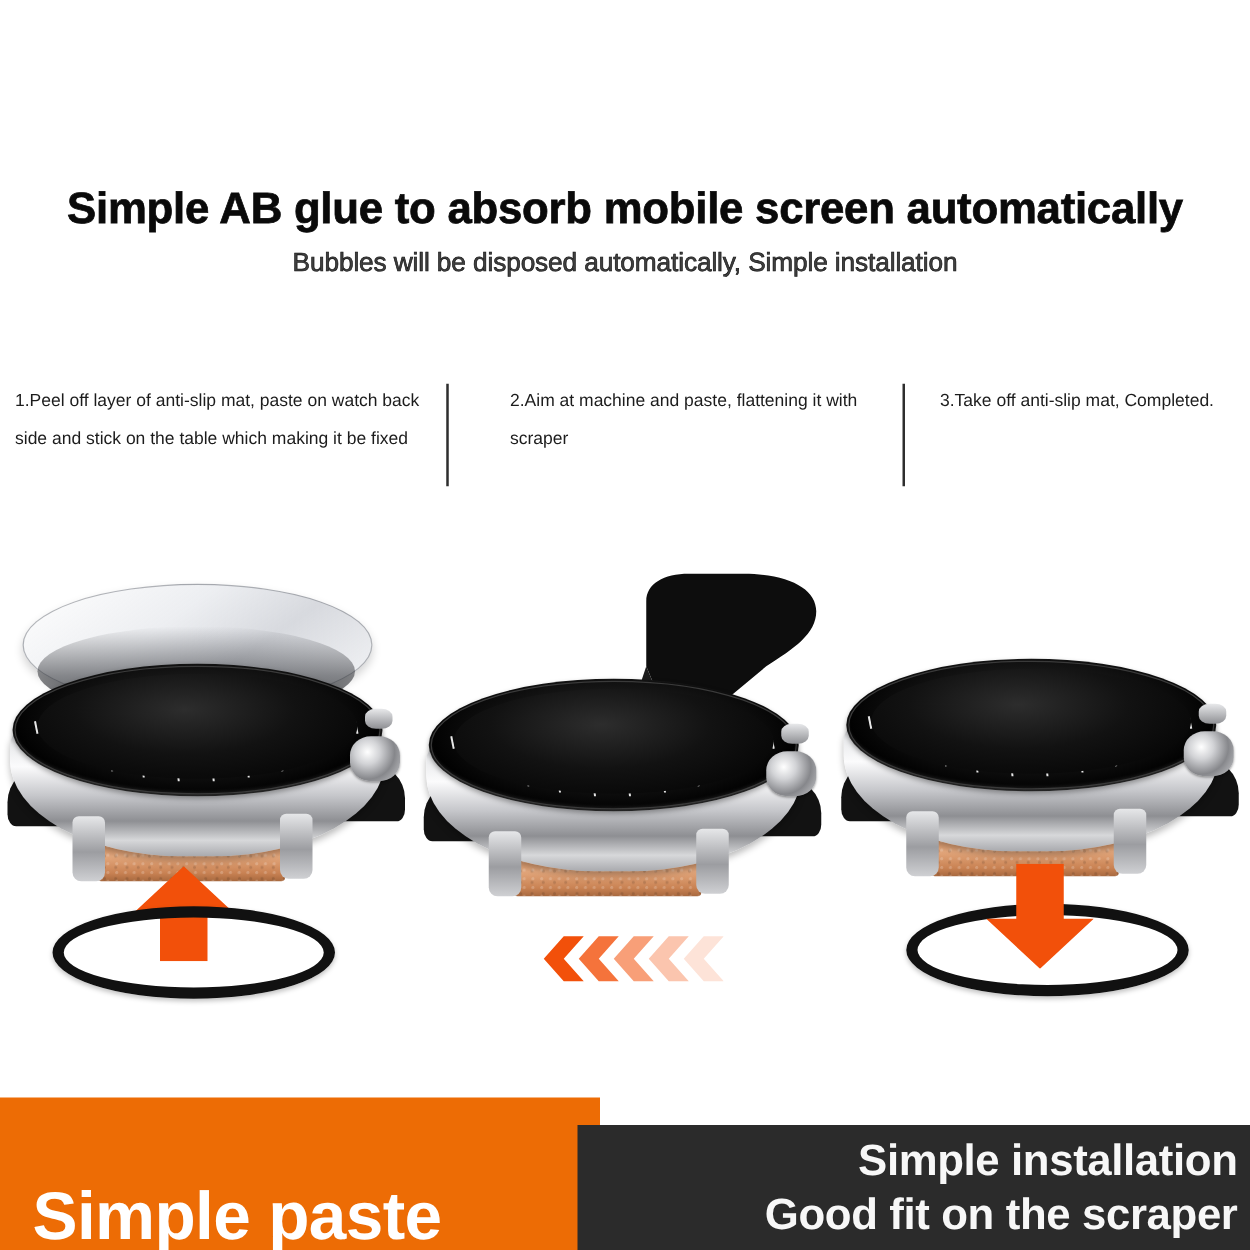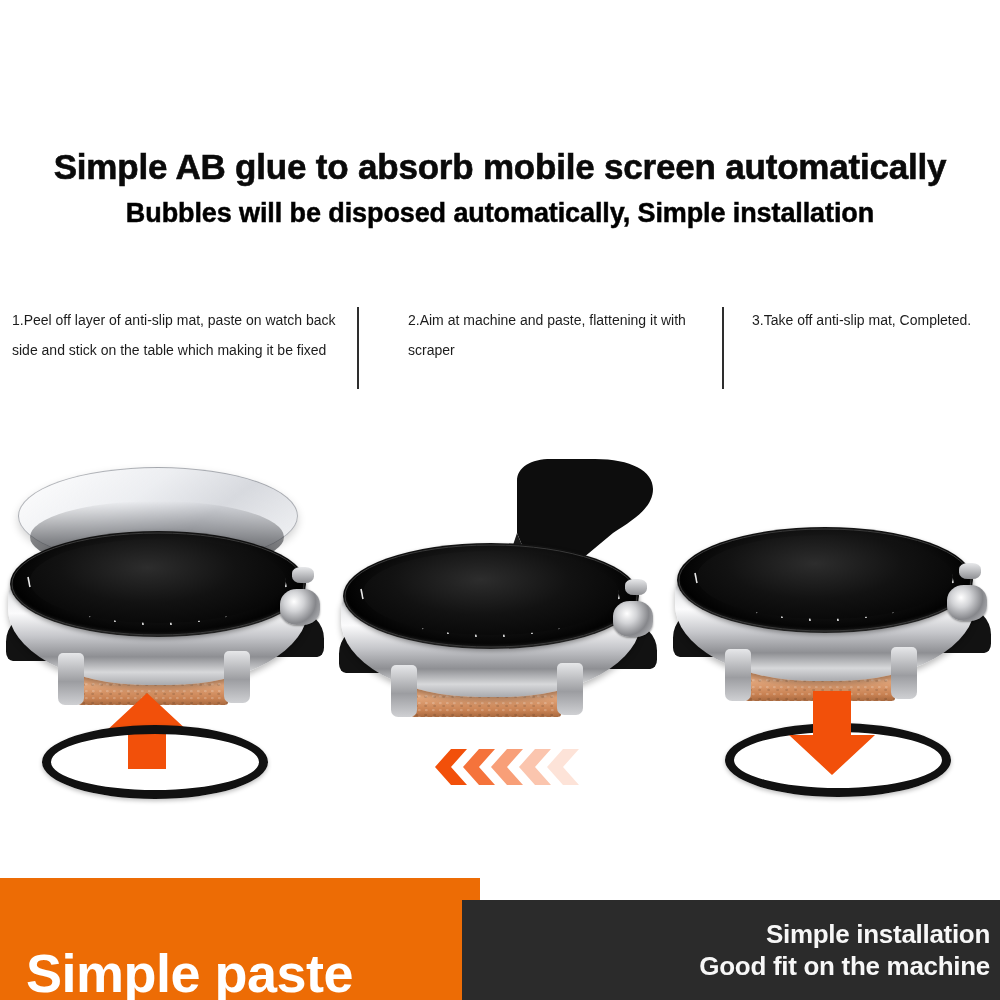--- a/index.html
+++ b/index.html
@@ -14,21 +14,21 @@
 
   
   .headline-wrap{position:absolute;left:0;top:148px;width:1000px;text-align:center;}
   .headline-main{
     font-size:35px;font-weight:bold;color:#0a0a0a;
     letter-spacing:-0.2px;white-space:nowrap;line-height:1.08;
     -webkit-text-stroke:0.6px #0a0a0a;
   }
   .headline-sub{
     margin-top:13px;
-    font-size:27px;font-weight:bold;color:#000000;
+    font-size:21px;font-weight:normal;color:#404040;
     letter-spacing:-0.1px;white-space:nowrap;line-height:1.1;
     -webkit-text-stroke:0.5px #0a0a0a;
   }
 
   
   .steps{position:absolute;left:0;top:305px;width:1000px;height:150px;}
   .step{position:absolute;top:0;font-size:14px;color:#1c1c1c;line-height:30px;}
   .step-1{left:12px;width:338px;}
   .step-2{left:408px;width:312px;}
   .step-3{left:752px;width:240px;}
@@ -146,21 +146,21 @@
   }
   .banner-orange-text{
     color:#ffffff;font-size:54px;font-weight:bold;letter-spacing:-0.5px;
     padding-left:26px;line-height:1;white-space:nowrap;
   }
   .banner-dark{
     position:absolute;left:462px;top:900px;width:538px;height:100px;
     display:flex;flex-direction:column;justify-content:center;align-items:flex-end;
   }
   .banner-dark-text{
-    color:#f7f7f7;font-size:26px;font-weight:bold;letter-spacing:-0.3px;
+    color:#f7f7f7;font-size:35px;font-weight:bold;letter-spacing:-0.3px;
     line-height:1.24;white-space:nowrap;padding-right:10px;
   }
 </style>
 </head>
 <body>
 
 <div class="page">
 
   <div class="headline-wrap">
     <div class="headline-main">Simple AB glue to absorb mobile screen automatically</div>
@@ -350,16 +350,16 @@
     </div>
 
   </div>
 
   <div class="banner-orange" style="background:#ED6C05;">
     <div class="banner-orange-text">Simple paste</div>
   </div>
 
   <div class="banner-dark" style="background:#2B2B2B;">
     <div class="banner-dark-text">Simple installation</div>
-    <div class="banner-dark-text">Good fit on the machine</div>
+    <div class="banner-dark-text">Good fit on the scraper</div>
   </div>
 
 </div>
 
 </body></html>

